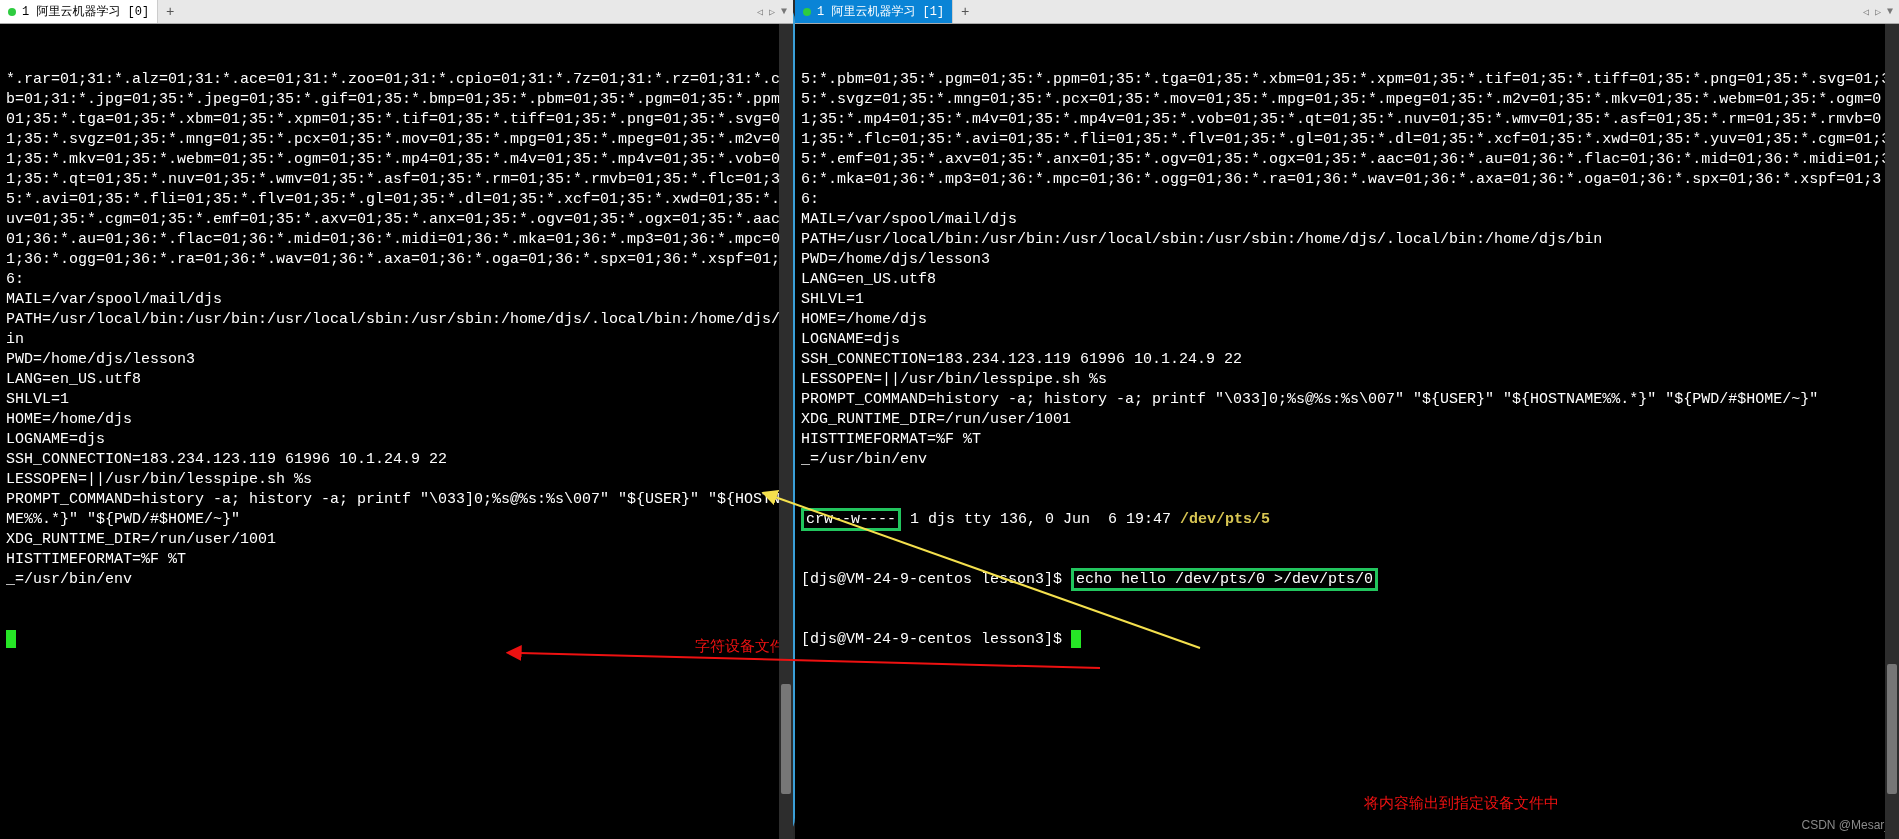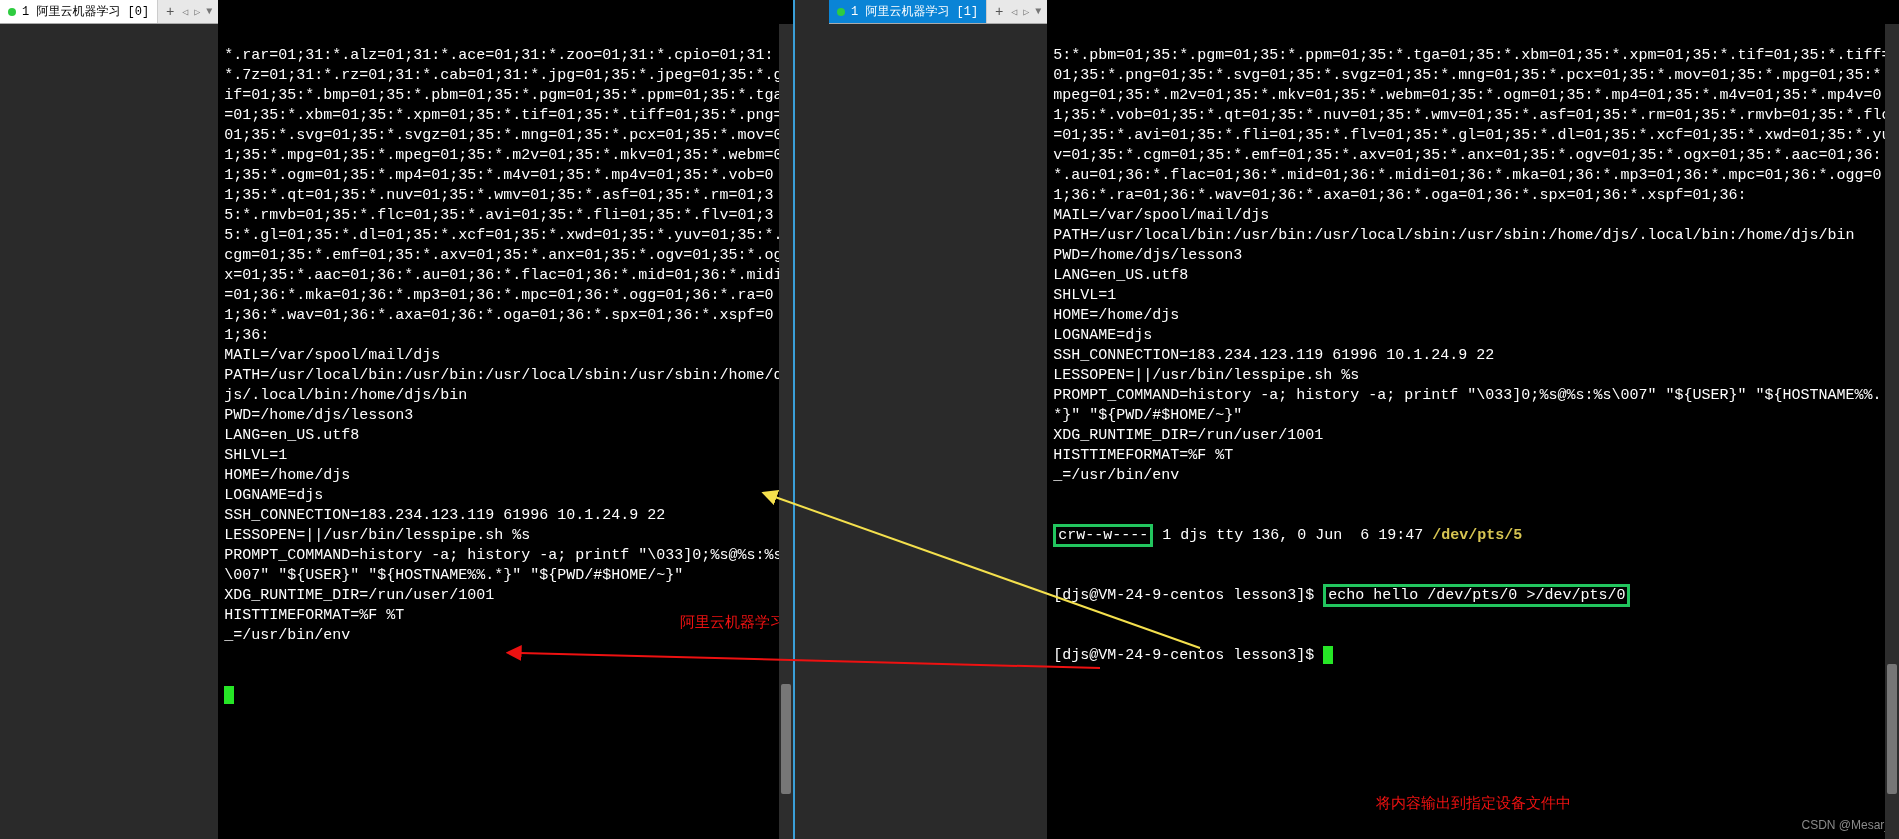--- a/index.html
+++ b/index.html
@@ -1,20 +1,20 @@
 <!DOCTYPE html>
 <html><head>
 <meta charset="utf-8">
 <style>
   * { margin:0; padding:0; box-sizing:border-box; }
   html,body { width:1899px; height:839px; font-family:"Consolas","Courier New",monospace; background:#2a2a2a; }
   .window { display:flex; width:100%; height:100%; }
-  .pane { display:flex; flex-direction:row; height:100%; position:relative; }
+  .pane { display:flex; flex-direction:column; height:100%; position:relative;border-radius:21px; }
   .pane.left { width:795px; border-right:2px solid #3a9fd8; }
-  .pane.right { flex:1;margin-left:34px; }
+  .pane.right { flex:1; }
   .tabbar { height:24px; background:#e8e8e8; display:flex; align-items:stretch; border-bottom:1px solid #aaa; }
   .tab { display:flex; align-items:center; padding:0 8px; font-size:12px; gap:6px; border-right:1px solid #ccc; cursor:pointer; }
   .tab.active-green { background:#fff; }
   .tab.active-blue { background:#0a84d6; color:#fff; }
   .dot { width:8px; height:8px; border-radius:50%; display:inline-block; }
   .dot.green { background:#2ecc40; }
   .plus-tab { width:24px; display:flex; align-items:center; justify-content:center; font-size:14px; color:#555; cursor:pointer; }
   .tabbar-right-icons { margin-left:auto; display:flex; align-items:center; padding-right:6px; gap:6px; color:#777; font-size:10px; }
   .term { flex:1; background:#000; color:#fff; padding:6px 2px 6px 6px; font-size:15px; line-height:20px; white-space:pre-wrap; word-break:break-all; overflow:hidden; position:relative; }
   .term .line { white-space:pre-wrap; word-break:break-all; }
@@ -54,21 +54,21 @@
 SHLVL=1
 HOME=/home/djs
 LOGNAME=djs
 SSH_CONNECTION=183.234.123.119 61996 10.1.24.9 22
 LESSOPEN=||/usr/bin/lesspipe.sh %s
 PROMPT_COMMAND=history -a; history -a; printf "\033]0;%s@%s:%s\007" "${USER}" "${HOSTNAME%%.*}" "${PWD/#$HOME/~}"
 XDG_RUNTIME_DIR=/run/user/1001
 HISTTIMEFORMAT=%F %T
 _=/usr/bin/env</div>
       <div class="line"><span class="cursor"></span></div>
-      <span class="red-text" style="right:8px; top:612px;">阿里云机器学习</span>
+      <span class="red-text" style="right:8px; top:612px;">字符设备文件</span>
     </div>
     <div class="scrollbar">
       <div class="scroll-thumb" style="top:660px; height:110px;"></div>
     </div>
   </div>
 
   <div class="pane right">
     <div class="tabbar">
       <div class="tab active-blue">
         <span class="dot green"></span>
@@ -92,21 +92,21 @@
 LOGNAME=djs
 SSH_CONNECTION=183.234.123.119 61996 10.1.24.9 22
 LESSOPEN=||/usr/bin/lesspipe.sh %s
 PROMPT_COMMAND=history -a; history -a; printf "\033]0;%s@%s:%s\007" "${USER}" "${HOSTNAME%%.*}" "${PWD/#$HOME/~}"
 XDG_RUNTIME_DIR=/run/user/1001
 HISTTIMEFORMAT=%F %T
 _=/usr/bin/env</div>
       <div class="line"><span class="red-box">crw--w----</span><span> 1 djs tty 136, 0 Jun  6 19:47 </span><span class="hl-yellow">/dev/pts/5</span></div>
       <div class="line"><span>[djs@VM-24-9-centos lesson3]$ </span><span class="red-box">echo hello /dev/pts/0 &gt;/dev/pts/0</span></div>
       <div class="line"><span>[djs@VM-24-9-centos lesson3]$ </span><span class="cursor"></span></div>
-      <span class="red-text" style="right:328px; bottom:26px;">将内容输出到指定设备文件中</span>
+      <span class="red-text" style="right:340px; bottom:26px;">将内容输出到指定设备文件中</span>
       <span class="watermark">CSDN @Mesar_</span>
     </div>
     <div class="scrollbar">
       <div class="scroll-thumb" style="top:640px; height:130px;"></div>
     </div>
   </div>
 
   <svg class="arrow-svg" viewBox="0 0 1899 839">
     <defs>
       <marker id="ah-red" viewBox="0 0 10 10" refX="1" refY="5" markerWidth="8" markerHeight="8" orient="auto">

